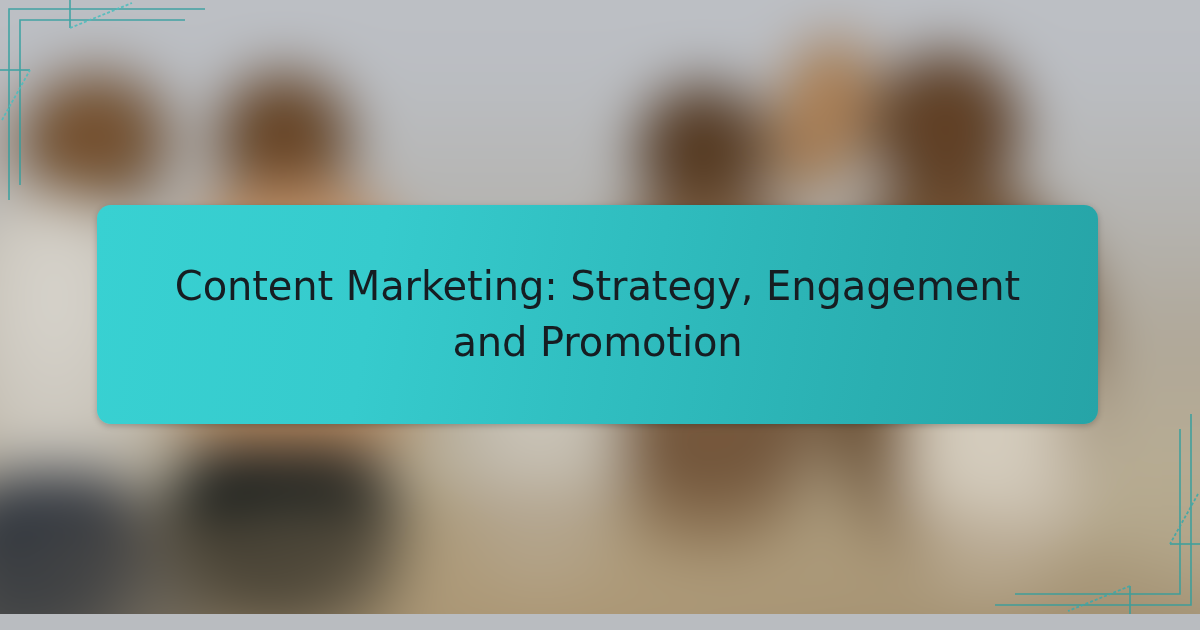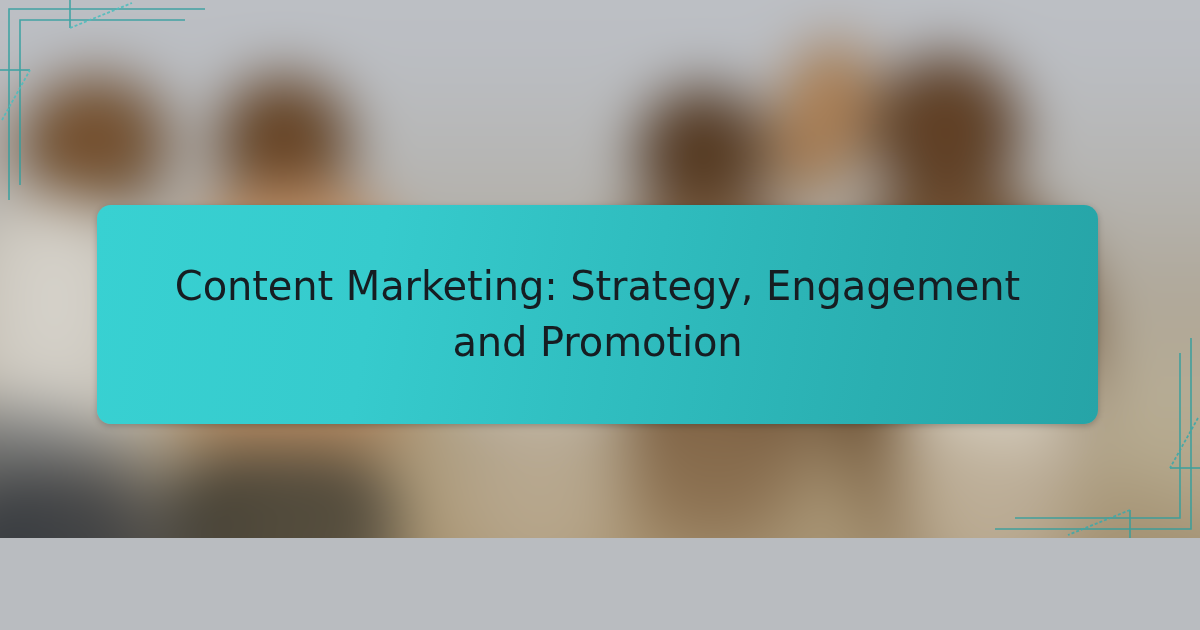--- a/index.html
+++ b/index.html
@@ -5,21 +5,21 @@
   * { margin:0; padding:0; box-sizing:border-box; }
   html, body {
     width:1200px; height:630px;
     overflow:hidden;
     font-family:"DejaVu Sans", sans-serif;
     background:#b9bcc0;
   }
 
   #stage {
     position:relative;
-    width:1200px; height:538px;
+    width:1200px; height:614px;
     overflow:hidden;
   }
 
   
   .bg-photo {
     position:absolute;
     inset:-60px;
     filter: blur(26px) saturate(1.02);
     transform: scale(1.08);
   }

